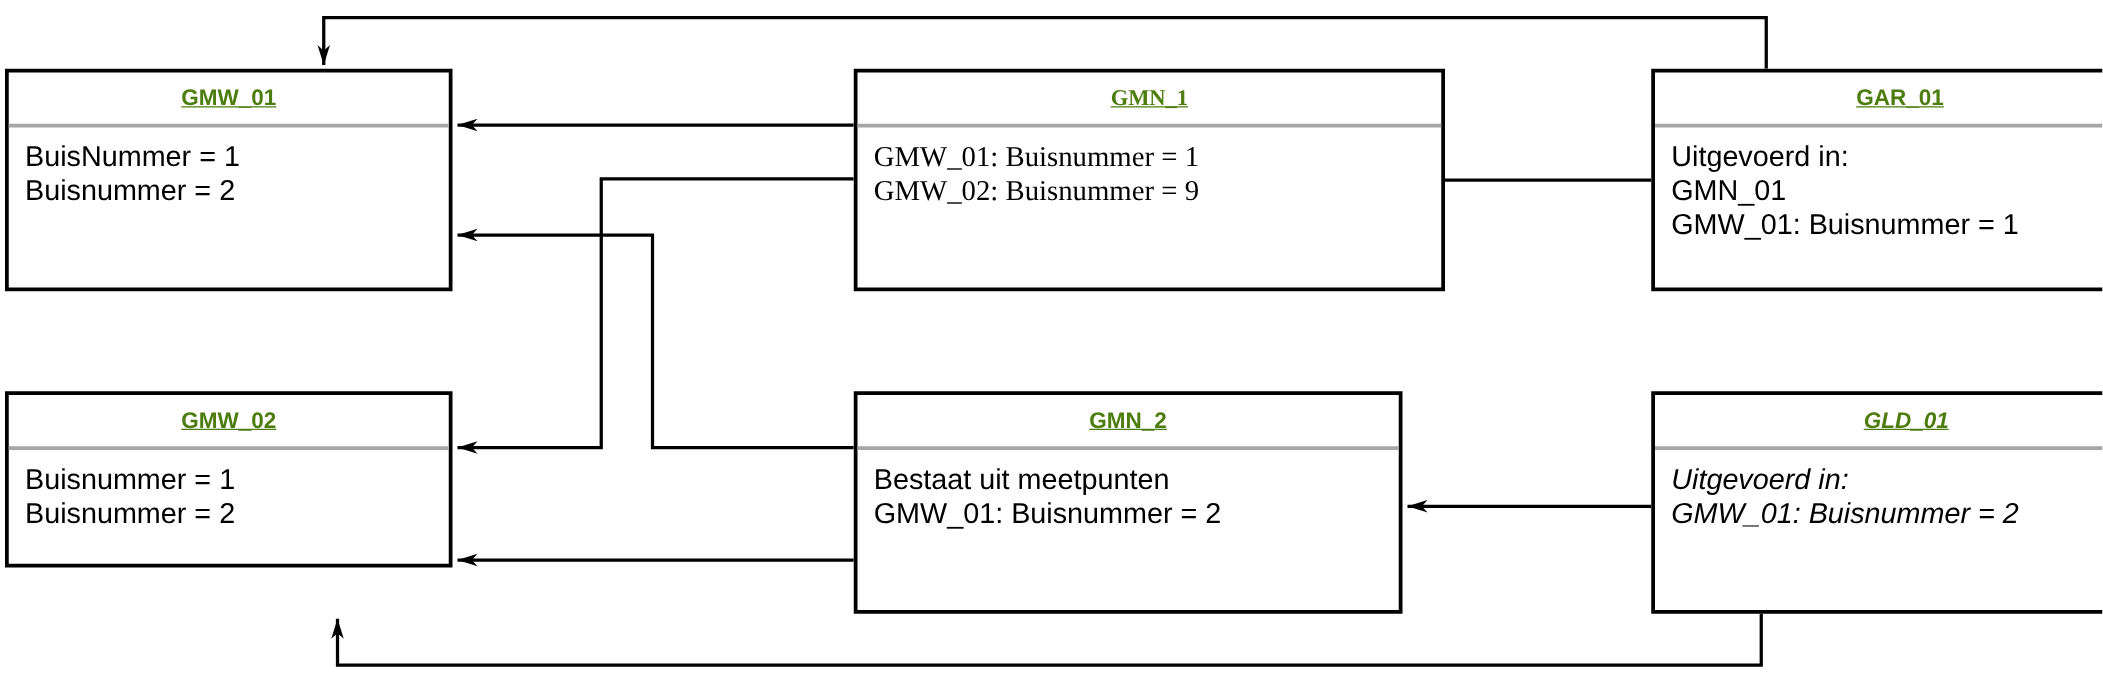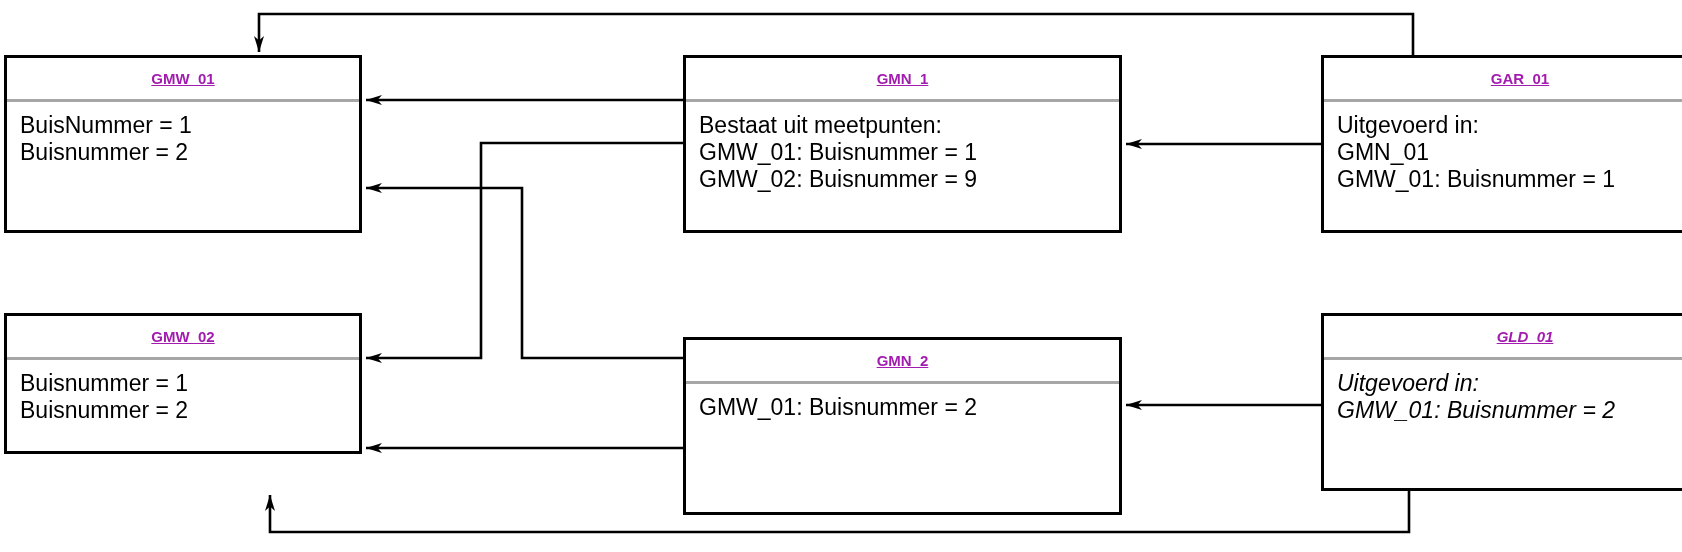--- a/index.html
+++ b/index.html
@@ -28,22 +28,22 @@
     background: #ffffff;
     border: 3px solid #000000;
     box-sizing: border-box;
     z-index: 2;
   }
   .box-title {
     height: 41px;
     line-height: 41px;
     text-align: center;
     font-weight: bold;
-    font-size: 15px;
-    color: #a21caf;
+    font-size: 18px;
+    color: #4d7c0f;
     text-decoration: underline;
     border-bottom: 3px solid #a6a6a6;
   }
   .box-body {
     padding: 10px 0 0 13px;
     font-size: 23px;
     color: #000000;
   }
   .body-line {
     line-height: 27px;
@@ -74,24 +74,23 @@
   </svg>
 
   <div class="box" style="left:4px; top:55px; width:358px; height:178px;">
     <div class="box-title">GMW_01</div>
     <div class="box-body">
       <div class="body-line">BuisNummer = 1</div>
       <div class="body-line">Buisnummer = 2</div>
     </div>
   </div>
 
-  <div class="box" style="left:683px; top:55px; width:439px; height:178px;">
+  <div class="box" style="left:683px; top:55px; width:473px; height:178px;font-family:Liberation Serif, serif;">
     <div class="box-title">GMN_1</div>
     <div class="box-body">
-      <div class="body-line">Bestaat uit meetpunten:</div>
       <div class="body-line">GMW_01: Buisnummer = 1</div>
       <div class="body-line">GMW_02: Buisnummer = 9</div>
     </div>
   </div>
 
   <div class="box" style="left:1321px; top:55px; width:398px; height:178px;">
     <div class="box-title">GAR_01</div>
     <div class="box-body">
       <div class="body-line">Uitgevoerd in:</div>
       <div class="body-line">GMN_01</div>
@@ -100,23 +99,24 @@
   </div>
 
   <div class="box" style="left:4px; top:313px; width:358px; height:141px;">
     <div class="box-title">GMW_02</div>
     <div class="box-body">
       <div class="body-line">Buisnummer = 1</div>
       <div class="body-line">Buisnummer = 2</div>
     </div>
   </div>
 
-  <div class="box" style="left:683px; top:313px; width:439px; height:178px;margin-top:24px;">
+  <div class="box" style="left:683px; top:313px; width:439px; height:178px;">
     <div class="box-title">GMN_2</div>
     <div class="box-body">
+      <div class="body-line">Bestaat uit meetpunten</div>
       <div class="body-line">GMW_01: Buisnummer = 2</div>
     </div>
   </div>
 
   <div class="box" style="left:1321px; top:313px; width:408px; height:178px;font-style:italic;">
     <div class="box-title">GLD_01</div>
     <div class="box-body">
       <div class="body-line">Uitgevoerd in:</div>
       <div class="body-line">GMW_01: Buisnummer = 2</div>
     </div>

